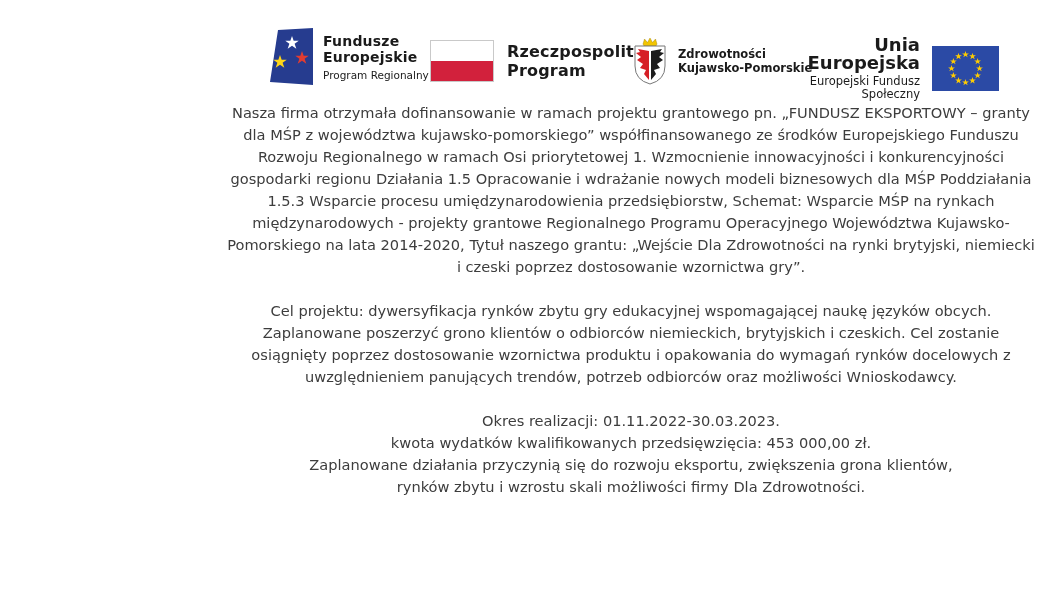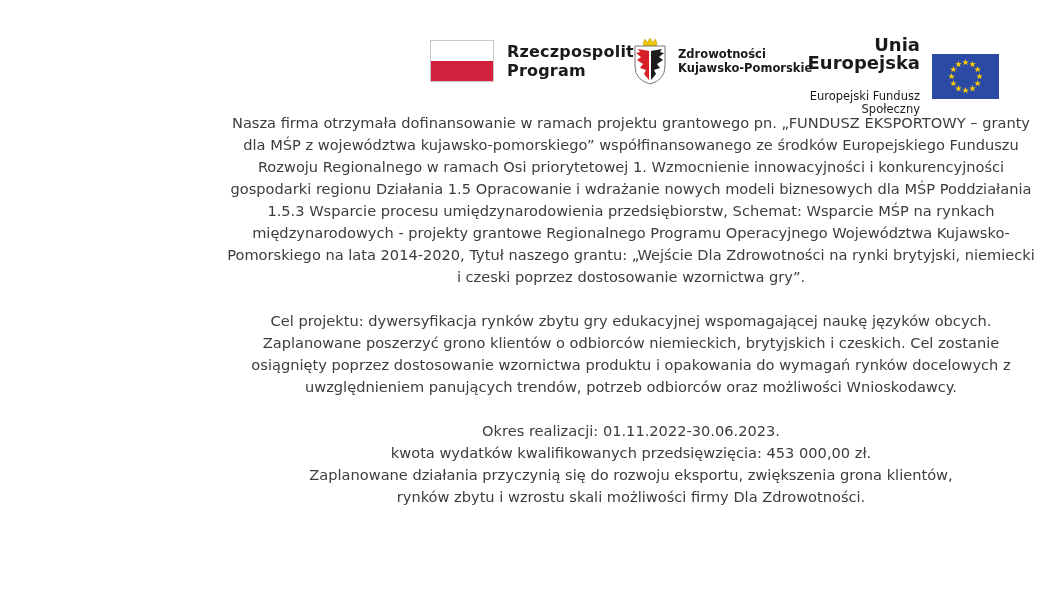--- a/index.html
+++ b/index.html
@@ -23,47 +23,60 @@
   #logo-pl{left:430px;top:40px;}
   .pl-flag{width:64px;height:42px;border:1px solid #c9c9c9;}
   .pl-flag .w{height:50%;background:#ffffff;}
   .pl-flag .r{height:50%;background:var(--poland_red);}
   #logo-pl .txt{margin-left:13px;font-size:16px;font-weight:700;line-height:19px;letter-spacing:.2px;}
   #logo-kp{left:631px;top:36px;}
   #logo-kp .txt{margin-left:9px;font-size:11.5px;font-weight:700;line-height:14.5px;}
   #logo-eu{left:788px;top:36px;}
   #logo-eu .txt{width:132px;text-align:right;margin-right:12px;}
   .eu-title{font-size:18px;font-weight:700;line-height:18px;}
-  .eu-sub{font-size:11.5px;line-height:13px;margin-top:18px;}
+  .eu-sub{font-size:11.5px;line-height:13px;margin-top:3px;}
   .fe-flag-shape{fill:var(--fe_blue);}
   .star-w{fill:#ffffff;} .star-y{fill:#ffd617;} .star-r{fill:#e03c31;}
   .eu-rect{fill:var(--eu_blue);} .eu-star{fill:var(--eu_star_yellow);}
   .crest-shield{fill:#ffffff;stroke:#777777;stroke-width:1;}
   .crest-crown{fill:var(--crest_gold);stroke:#9a7b00;stroke-width:.4;}
   .crest-red{fill:var(--crest_red);} .crest-black{fill:var(--crest_black);}
   .content{
-    position:absolute;left:227px;top:112px;width:808px;
+    position:absolute;left:227px;top:102px;width:808px;
     text-align:center;font-size:14.6px;line-height:22px;color:var(--text);
   }
   .content p{margin:0 0 22px 0;}
   .p3 div{min-height:22px;}
 </style>
 </head>
 <body>
 
 <svg width="0" height="0" style="position:absolute" aria-hidden="true">
   <defs>
     <symbol id="star" viewBox="0 0 10 10">
       <polygon points="5,0 6.18,3.45 9.8,3.45 6.87,5.58 8.09,9.05 5,6.91 1.91,9.05 3.13,5.58 0.2,3.45 3.82,3.45"></polygon>
     </symbol>
   </defs>
 </svg>
 
 <div class="header">
 
+  <div class="logo" id="logo-fe">
+    <svg width="48" height="58" viewBox="0 0 48 58">
+      <polygon class="fe-flag-shape" points="12,2 47,0 47,57 4,54"></polygon>
+      <use href="#star" class="star-w" x="19" y="8" width="14" height="14"></use>
+      <use href="#star" class="star-y" x="7" y="27" width="14" height="14"></use>
+      <use href="#star" class="star-r" x="29" y="23" width="14" height="14"></use>
+    </svg>
+    <div class="txt">
+      <div class="fe-title">Fundusze</div>
+      <div class="fe-title">Europejskie</div>
+      <div class="fe-sub">Program Regionalny</div>
+    </div>
+  </div>
 
   <div class="logo" id="logo-pl">
     <div class="pl-flag">
       <div class="w"></div>
         <div class="r"></div>
     </div>
     <div class="txt">
       <div>Rzeczpospolita</div>
       <div>Program</div>
     </div>
@@ -103,18 +116,18 @@
       <use href="#star" class="eu-star" x="23" y="6.88" width="7" height="7"></use>
     </svg>
   </div>
 
 </div>
 
 <div class="content">
   <p>Nasza firma otrzymała dofinansowanie w ramach projektu grantowego pn. „FUNDUSZ EKSPORTOWY – granty dla MŚP z województwa kujawsko-pomorskiego” współfinansowanego ze środków Europejskiego Funduszu Rozwoju Regionalnego w ramach Osi priorytetowej 1. Wzmocnienie innowacyjności i konkurencyjności gospodarki regionu Działania 1.5 Opracowanie i wdrażanie nowych modeli biznesowych dla MŚP Poddziałania 1.5.3 Wsparcie procesu umiędzynarodowienia przedsiębiorstw, Schemat: Wsparcie MŚP na rynkach międzynarodowych - projekty grantowe Regionalnego Programu Operacyjnego Województwa Kujawsko-Pomorskiego na lata 2014-2020, Tytuł naszego grantu: „Wejście Dla Zdrowotności na rynki brytyjski, niemiecki i czeski poprzez dostosowanie wzornictwa gry”.</p>
   <p>Cel projektu: dywersyfikacja rynków zbytu gry edukacyjnej wspomagającej naukę języków obcych. Zaplanowane poszerzyć grono klientów o odbiorców niemieckich, brytyjskich i czeskich. Cel zostanie osiągnięty poprzez dostosowanie wzornictwa produktu i opakowania do wymagań rynków docelowych z uwzględnieniem panujących trendów, potrzeb odbiorców oraz możliwości Wnioskodawcy.</p>
   <div class="p3">
-    <div>Okres realizacji: 01.11.2022-30.06.2023.</div>
+    <div>Okres realizacji: 01.11.2022-30.03.2023.</div>
     <div>kwota wydatków kwalifikowanych przedsięwzięcia: 453 000,00 zł.</div>
     <div>Zaplanowane działania przyczynią się do rozwoju eksportu, zwiększenia grona klientów,</div>
     <div>rynków zbytu i wzrostu skali możliwości firmy Dla Zdrowotności.</div>
   </div>
 </div>
 
 </body></html>

